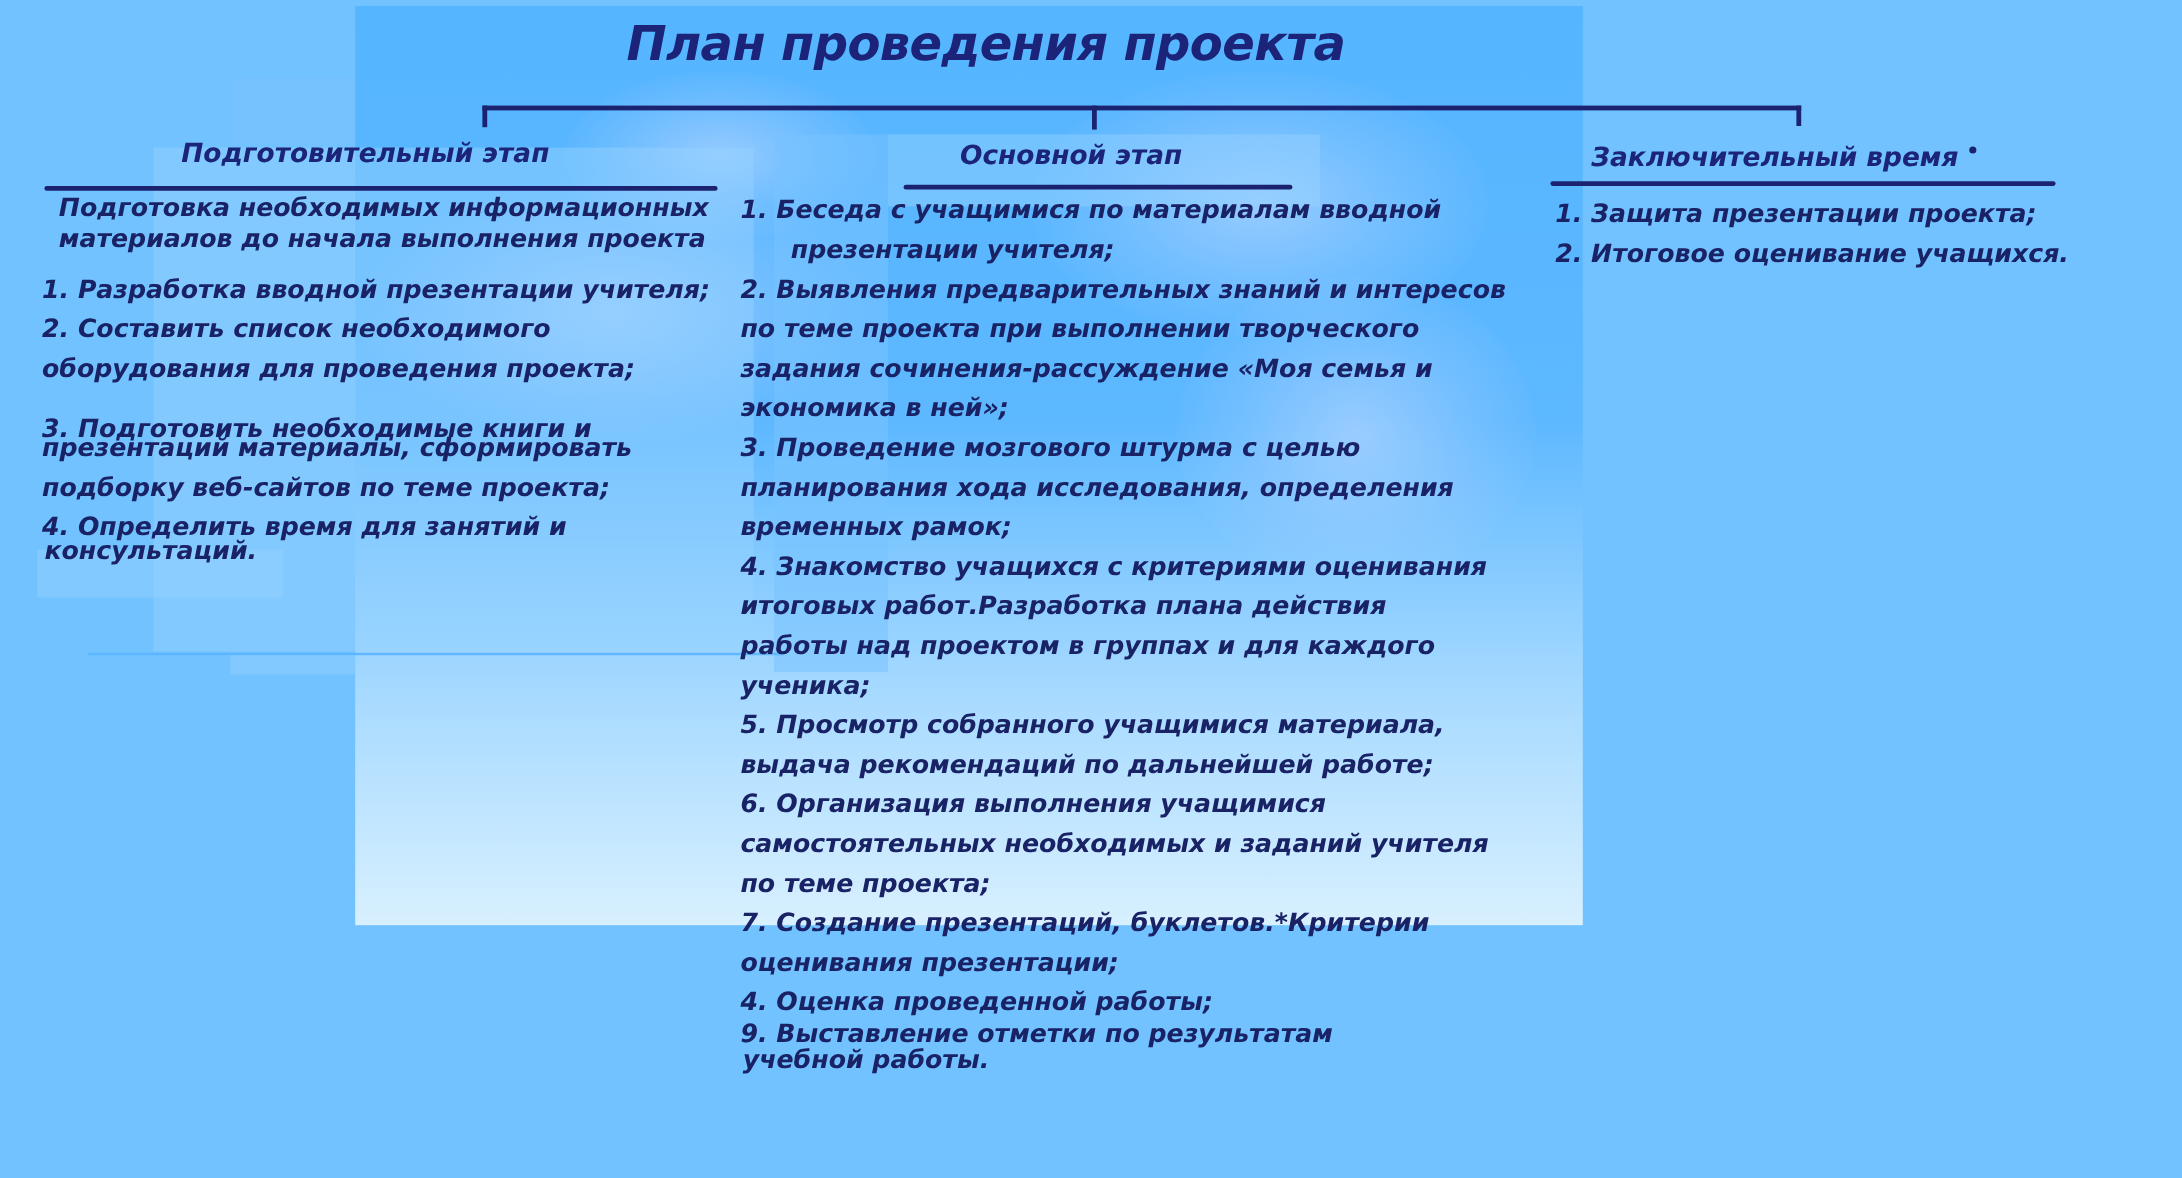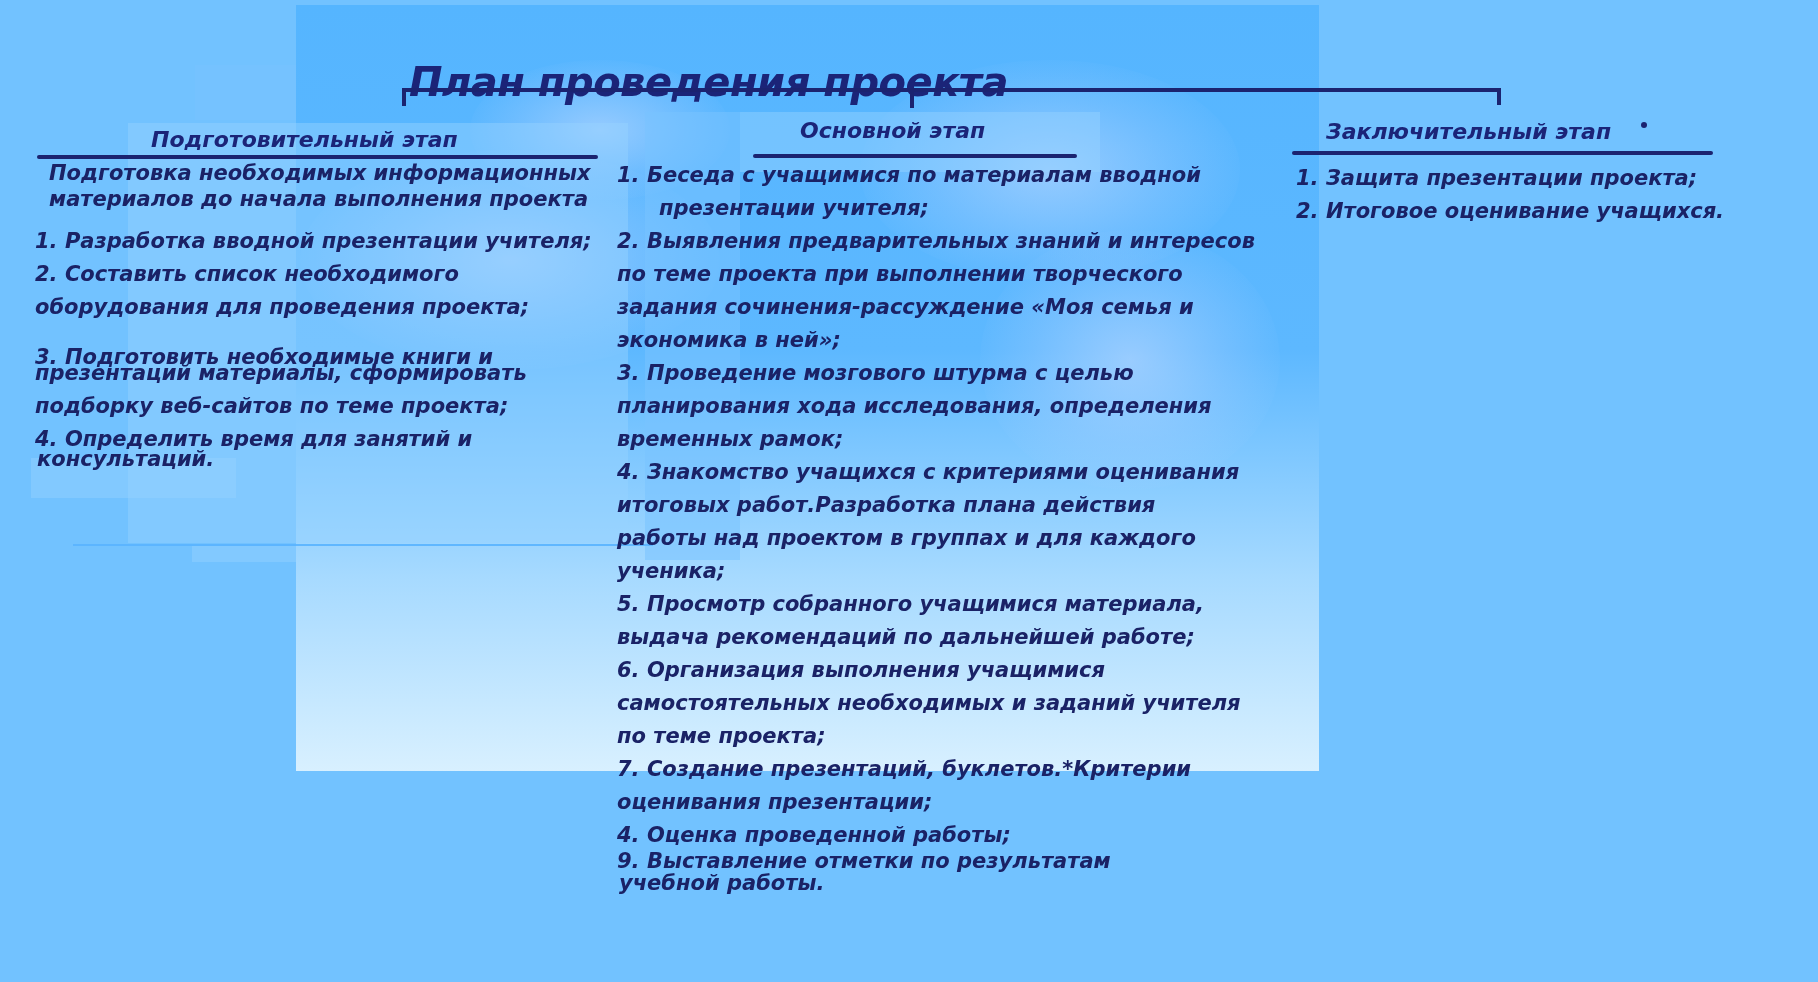--- a/index.html
+++ b/index.html
@@ -15,24 +15,23 @@
     background: linear-gradient(to bottom, #55B5FF 0%, #5DB8FF 45%, #A7DAFF 75%, #D8F0FF 100%);
   }
   .cloud {
     border-radius: 50%;
     background: radial-gradient(ellipse at center, rgba(200,220,255,0.55) 0%, rgba(180,210,255,0.25) 45%, rgba(150,200,255,0) 75%);
   }
   .patch { background: rgba(120,195,255,0.55); }
   .patch2 { background: rgba(150,210,255,0.45); }
   .hline { background: rgba(90,180,255,0.9); height: 2px; }
   .title {
-    left: 296px; width: 825px; top: 14px; text-align: center;
+    left: 296px; width: 825px; top: 14px; text-align: right;
     font-size: 40px; font-weight: bold; font-style: italic; letter-spacing: -0.5px;
     color: #1B2478;
-    margin-top: 45px;
   }
   .bar { background: #1B2370; }
   .heading {
     font-size: 22px; font-weight: bold; font-style: italic; white-space: nowrap; color: #1B2478;
   }
   .underline { background: #1B2370; height: 4px; border-radius: 2px; }
   .line {
     font-size: 21px; font-weight: bold; font-style: italic; white-space: nowrap;
     line-height: 26px; color: #1A2266;
   }
@@ -55,21 +54,21 @@
 <div class="abs patch2" style="left:192px;top:546px;width:104px;height:16px;"></div>
 
 <div class="abs title">План проведения проекта</div>
 
 <div class="abs bar" style="left:402px;top:88px;width:1099px;height:4px;"></div>
 <div class="abs bar" style="left:402px;top:88px;width:4px;height:18px;"></div>
 <div class="abs bar" style="left:910px;top:88px;width:4px;height:20px;"></div>
 <div class="abs bar" style="left:1497px;top:88px;width:4px;height:17px;"></div>
 
 <div>
-  <div class="abs heading" style="left:151px;top:127px;">Подготовительный этап</div>
+  <div class="abs heading" style="left:151px;top:116px;">Подготовительный этап</div>
   <div class="abs underline" style="left:37px;top:155px;width:561px;"></div>
   <div class="abs line" style="left:49px;top:160px;">Подготовка необходимых информационных</div>
   <div class="abs line" style="left:49px;top:186px;">материалов до начала выполнения проекта</div>
   <div class="abs line" style="left:35px;top:228px;">1. Разработка вводной презентации учителя;</div>
   <div class="abs line" style="left:35px;top:261px;">2. Составить список необходимого</div>
   <div class="abs line" style="left:35px;top:294px;">оборудования для проведения проекта;</div>
   <div class="abs line" style="left:35px;top:327px;margin-top:17px;">3. Подготовить необходимые книги и</div>
   <div class="abs line" style="left:35px;top:360px;">презентаций материалы, сформировать</div>
   <div class="abs line" style="left:35px;top:393px;">подборку веб-сайтов по теме проекта;</div>
   <div class="abs line" style="left:35px;top:426px;font-style:italic;">4. Определить время для занятий и</div>
@@ -98,18 +97,18 @@
   <div class="abs line" style="left:617px;top:690px;">самостоятельных необходимых и заданий учителя</div>
   <div class="abs line" style="left:617px;top:723px;">по теме проекта;</div>
   <div class="abs line" style="left:617px;top:756px;">7. Создание презентаций, буклетов.*Критерии</div>
   <div class="abs line" style="left:617px;top:789px;">оценивания презентации;</div>
   <div class="abs line" style="left:617px;top:822px;">4. Оценка проведенной работы;</div>
   <div class="abs line" style="left:617px;top:848px;">9. Выставление отметки по результатам</div>
   <div class="abs line" style="left:619px;top:870px;">учебной работы.</div>
 </div>
 
 <div>
-  <div class="abs heading" style="left:1326px;top:119px;">Заключительный этап</div>
+  <div class="abs heading" style="left:1326px;top:119px;">Заключительный время</div>
   <div class="abs dot" style="left:1641px;top:122px;"></div>
   <div class="abs underline" style="left:1292px;top:151px;width:421px;"></div>
   <div class="abs line" style="left:1296px;top:165px;">1. Защита презентации проекта;</div>
   <div class="abs line" style="left:1296px;top:198px;">2. Итоговое оценивание учащихся.</div>
 </div>
 
 </body></html>

